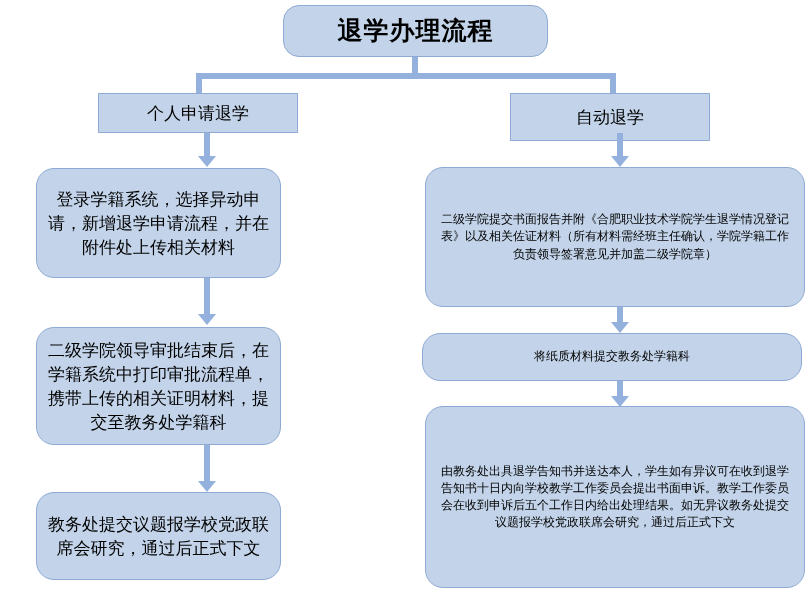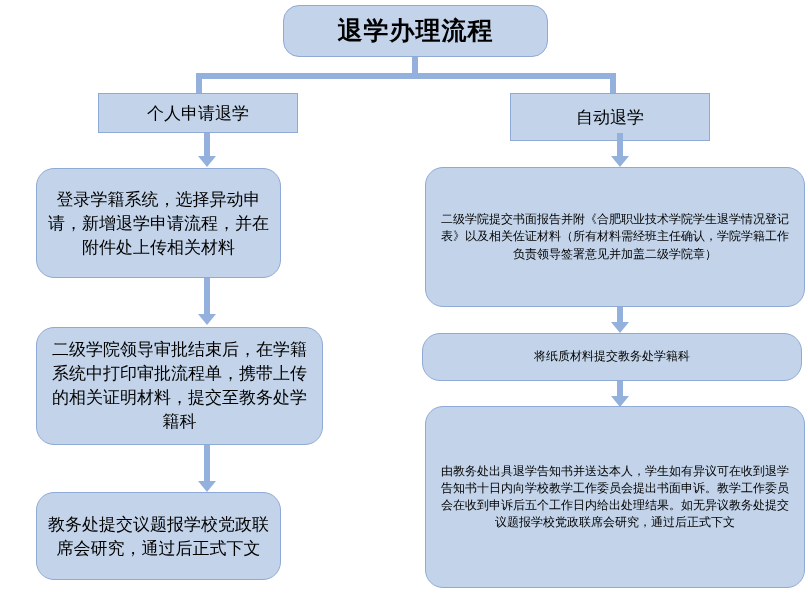--- a/index.html
+++ b/index.html
@@ -100,21 +100,21 @@
   <div class="conn v" style="left:204px; top:133px; height:25px;"></div>
   <div class="arrowhead" style="left:198px; top:156px;"></div>
 
   <div class="node step" style="left:8px; top:168px; width:245px; height:110px;">
     <span class="txt">登录学籍系统，选择异动申请，新增退学申请流程，并在附件处上传相关材料</span>
   </div>
 
   <div class="conn v" style="left:204px; top:278px; height:42px;"></div>
   <div class="arrowhead" style="left:198px; top:314px;"></div>
 
-  <div class="node step" style="left:8px; top:327px; width:287px; height:118px;font-family:Liberation Serif, serif;">
+  <div class="node step" style="left:8px; top:327px; width:245px; height:118px;">
     <span class="txt">二级学院领导审批结束后，在学籍系统中打印审批流程单，携带上传的相关证明材料，提交至教务处学籍科</span>
   </div>
 
   <div class="conn v" style="left:204px; top:445px; height:42px;"></div>
   <div class="arrowhead" style="left:198px; top:481px;"></div>
 
   <div class="node step" style="left:8px; top:492px; width:245px; height:88px;">
     <span class="txt">教务处提交议题报学校党政联席会研究，通过后正式下文</span>
   </div>
 

